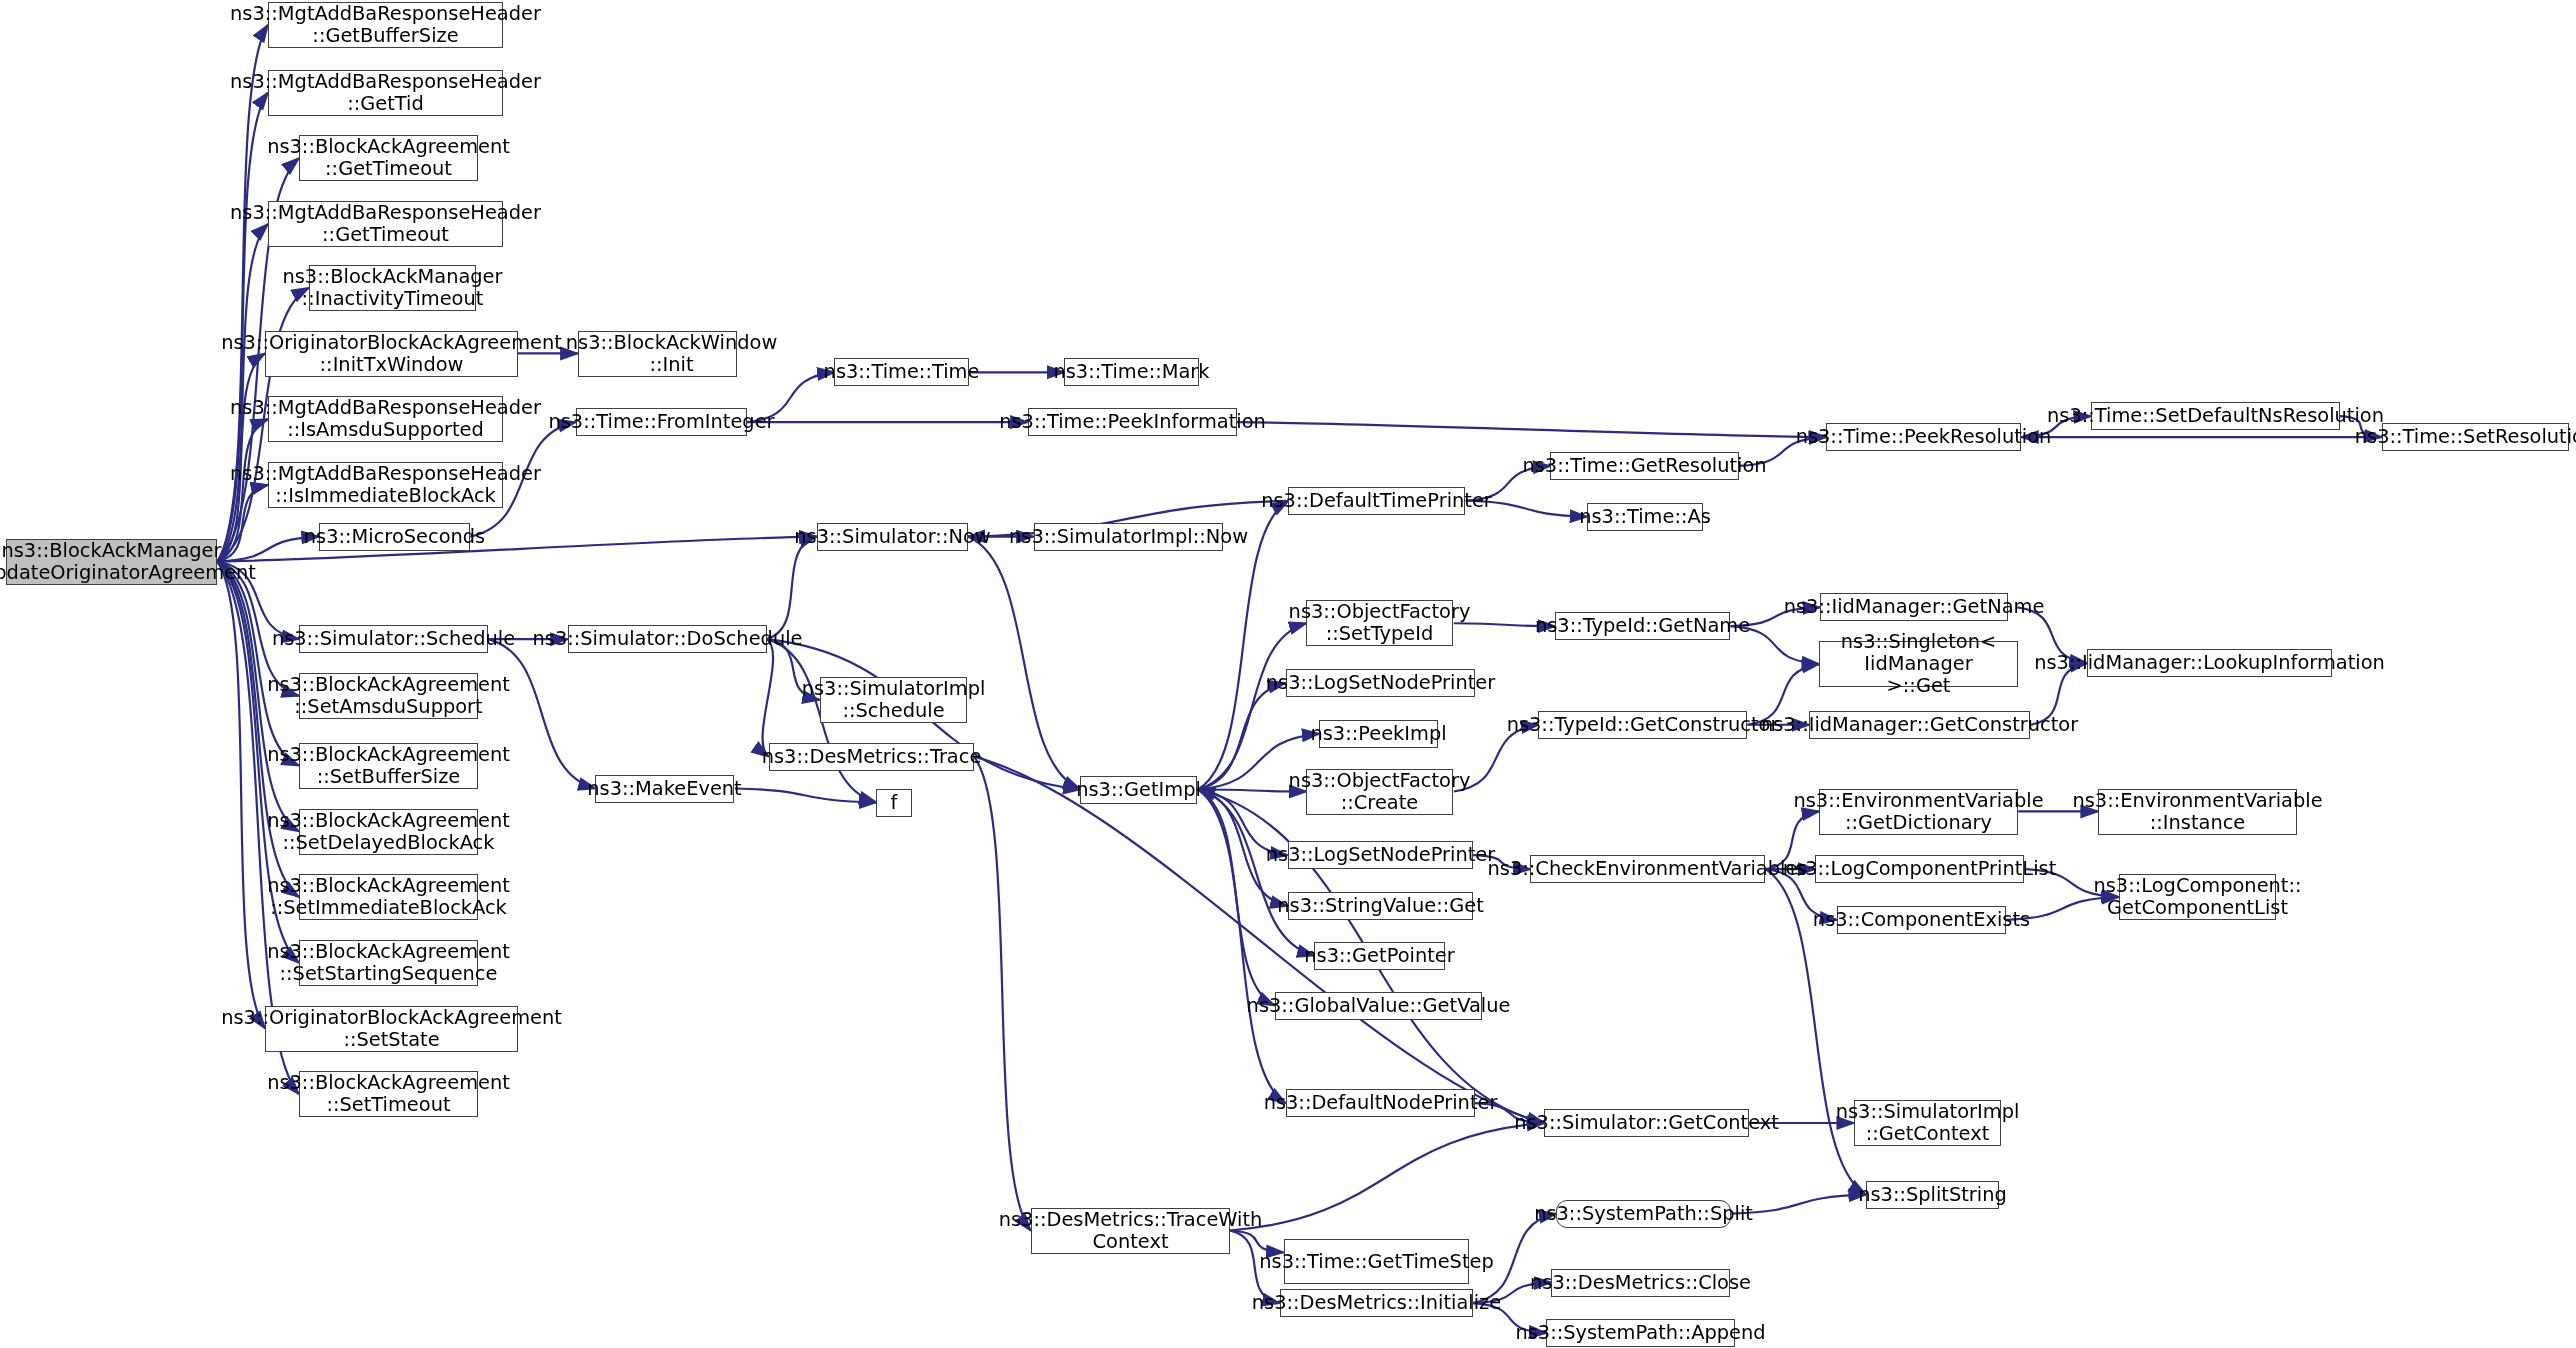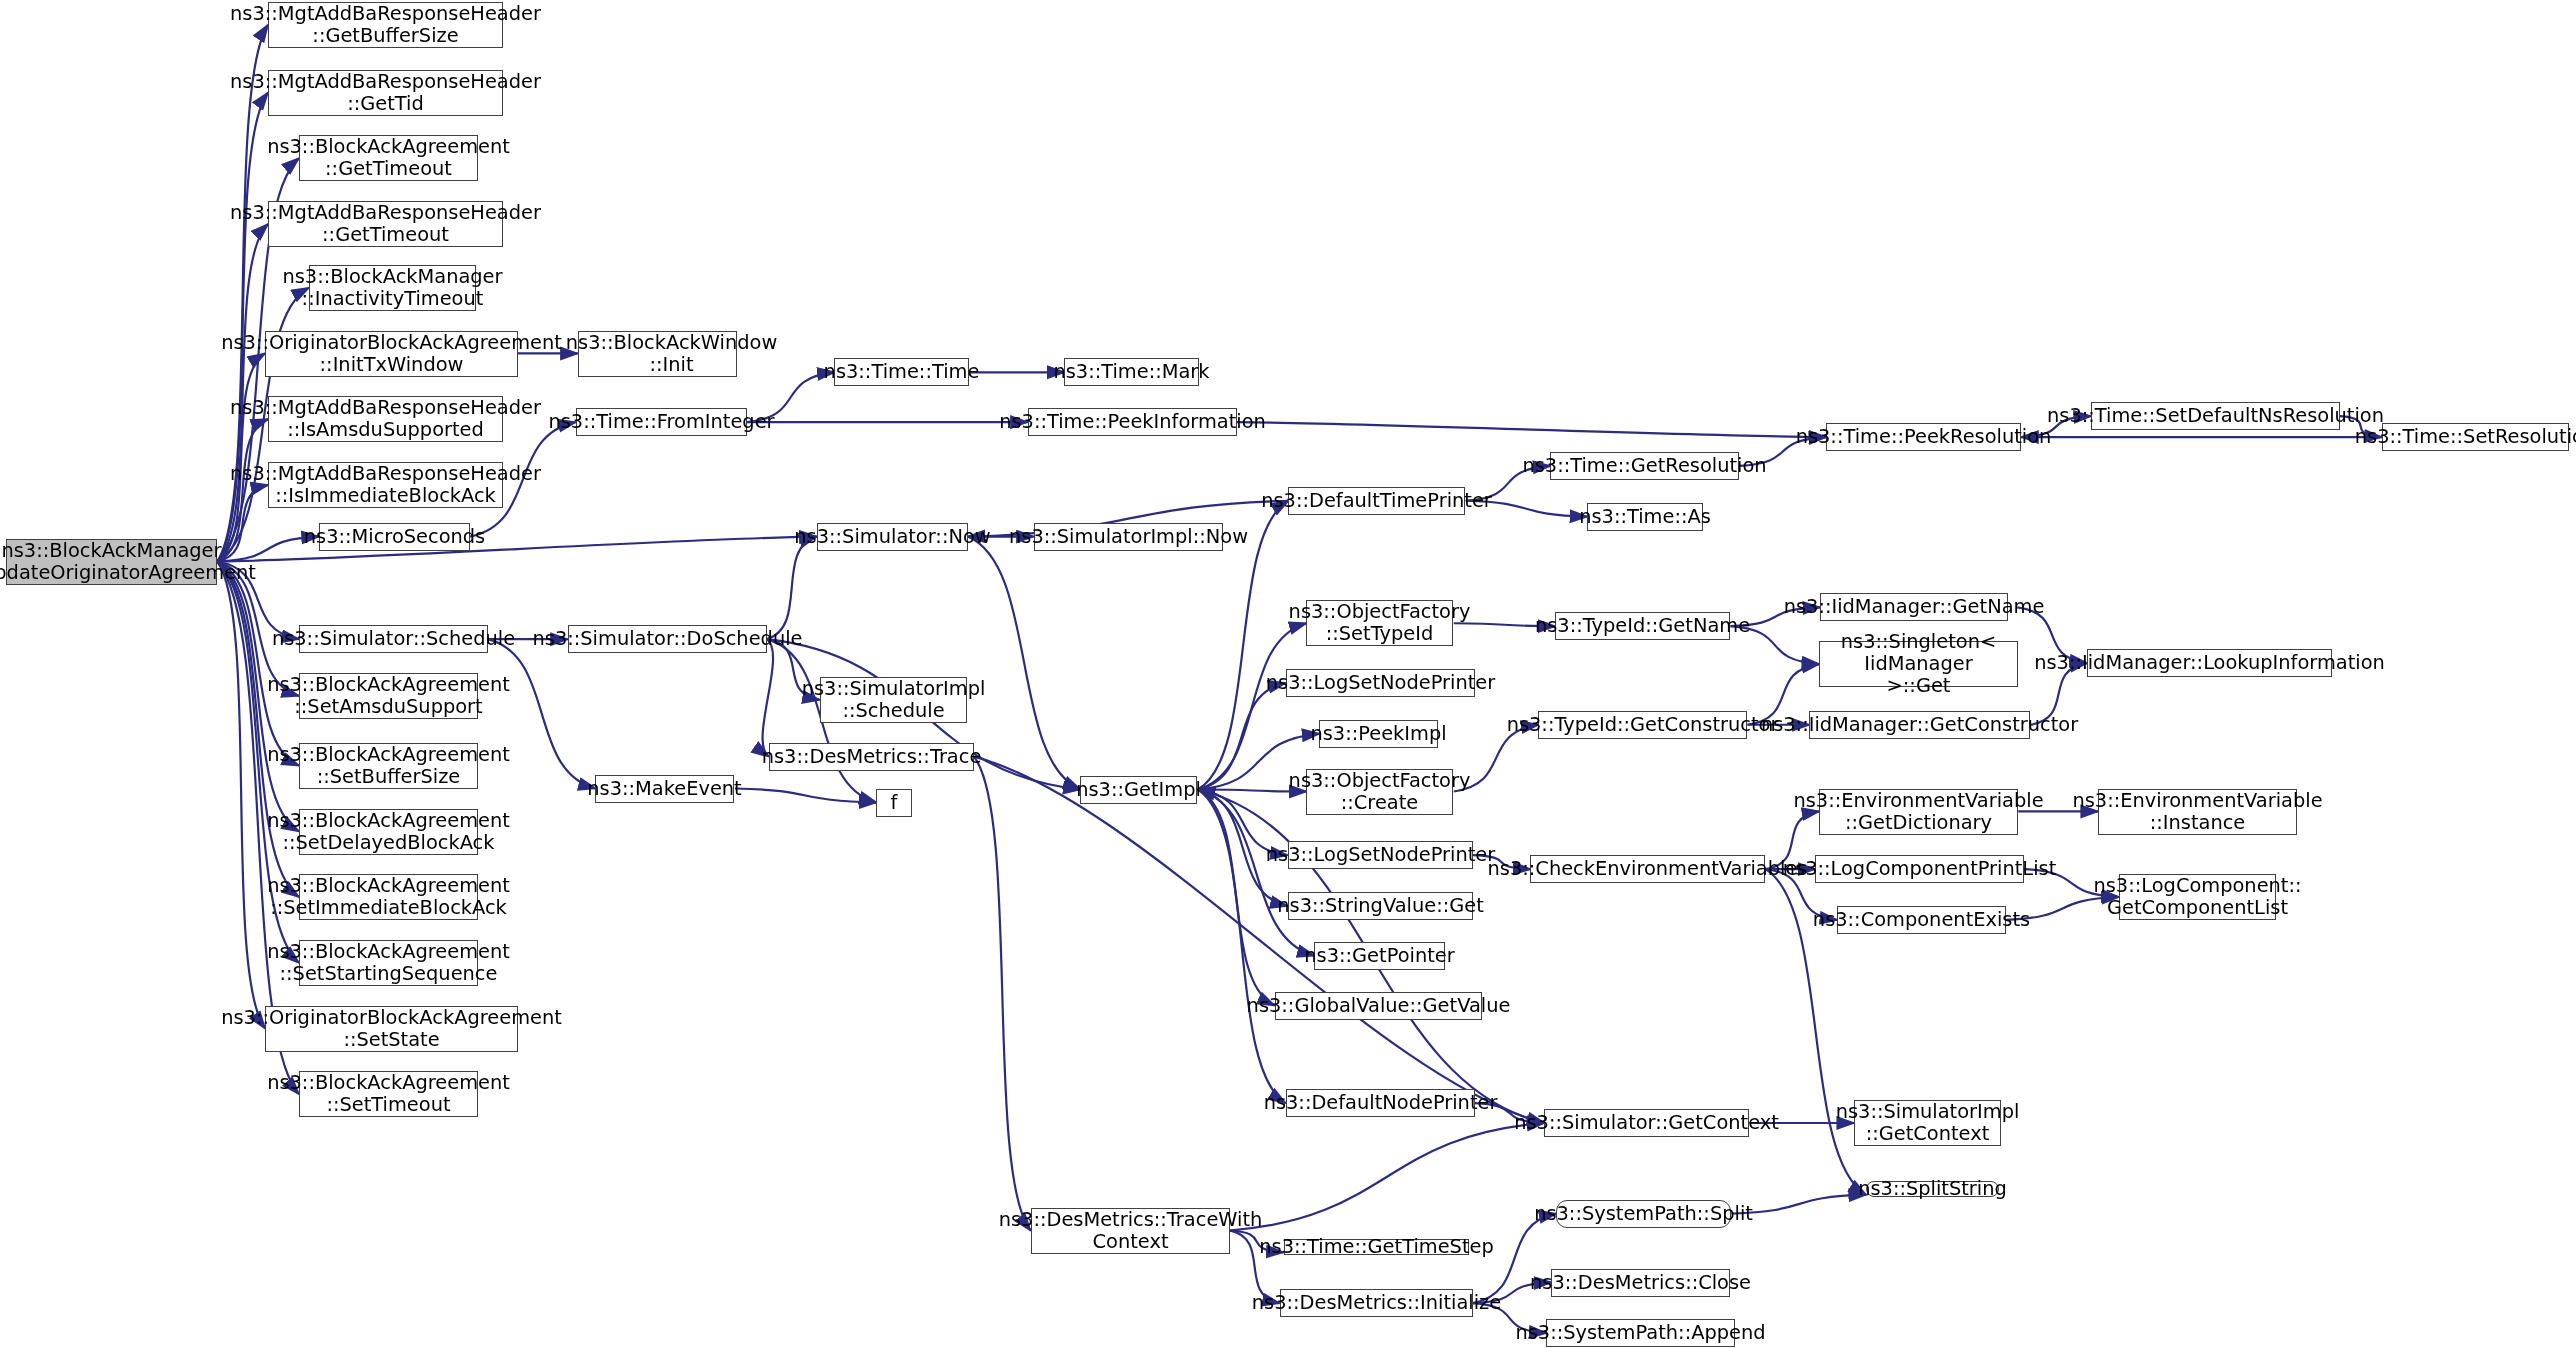--- a/index.html
+++ b/index.html
@@ -182,23 +182,23 @@
 ::Instance</div>
       <div class="node" style="left: 1815px; top: 855px; width: 209px; height: 28px;">ns3::LogComponentPrintList</div>
       <div class="node" style="left: 1837px; top: 906px; width: 169px; height: 28px;">ns3::ComponentExists</div>
       <div class="node" style="left: 2119px; top: 874px; width: 157px; height: 46px;">ns3::LogComponent::
 GetComponentList</div>
       <div class="node" style="left: 1826px; top: 423px; width: 195px; height: 28px;">ns3::Time::PeekResolution</div>
       <div class="node" style="left: 2091px; top: 402px; width: 249px; height: 28px;">ns3::Time::SetDefaultNsResolution</div>
       <div class="node" style="left: 2382px; top: 423px; width: 187px; height: 28px;">ns3::Time::SetResolution</div>
       <div class="node" style="left: 1854px; top: 1100px; width: 147px; height: 46px;">ns3::SimulatorImpl
 ::GetContext</div>
-      <div class="node" style="left: 1866px; top: 1181px; width: 133px; height: 16px; border-radius: 9px;">ns3::SplitString</div>
+      <div class="node" style="left: 1866px; top: 1181px; width: 133px; height: 28px;">ns3::SplitString</div>
       <div class="node" style="left: 1556px; top: 1200px; width: 175px; height: 28px; border-radius: 11px;">ns3::SystemPath::Split</div>
       <div class="node" style="left: 1031px; top: 1208px; width: 199px; height: 46px;">ns3::DesMetrics::TraceWith
 Context</div>
-      <div class="node" style="left: 1284px; top: 1239px; width: 185px; height: 16px;">ns3::Time::GetTimeStep</div>
+      <div class="node" style="left: 1284px; top: 1239px; width: 185px; height: 45px;">ns3::Time::GetTimeStep</div>
       <div class="node" style="left: 1551px; top: 1269px; width: 179px; height: 28px;">ns3::DesMetrics::Close</div>
       <div class="node" style="left: 1280px; top: 1289px; width: 193px; height: 28px;">ns3::DesMetrics::Initialize</div>
       <div class="node" style="left: 1546px; top: 1319px; width: 189px; height: 28px;">ns3::SystemPath::Append</div>
     </div>
 </div>
 
 
 </body></html>

